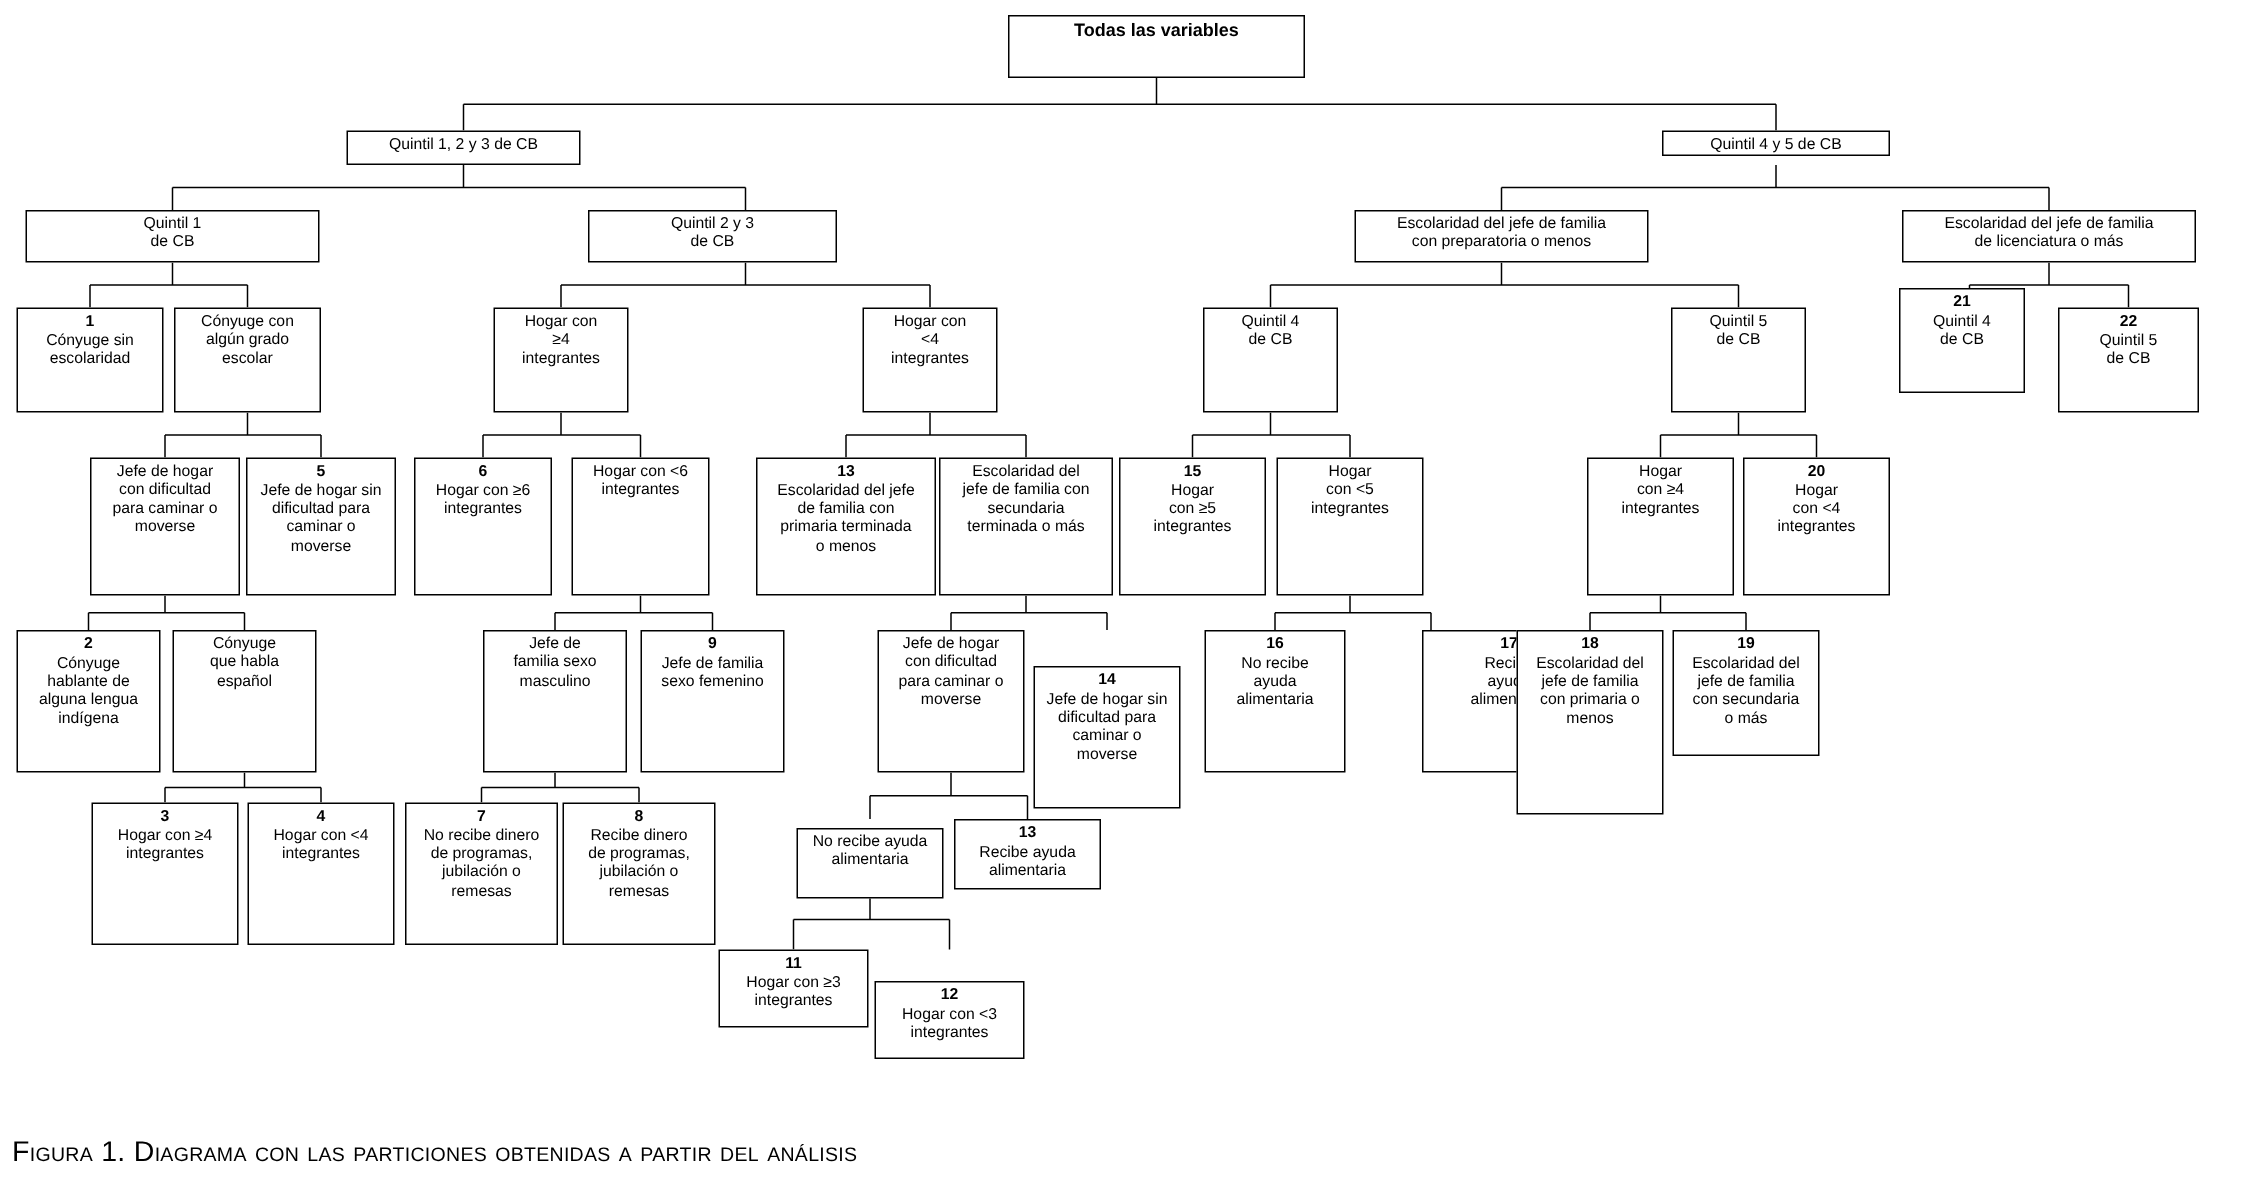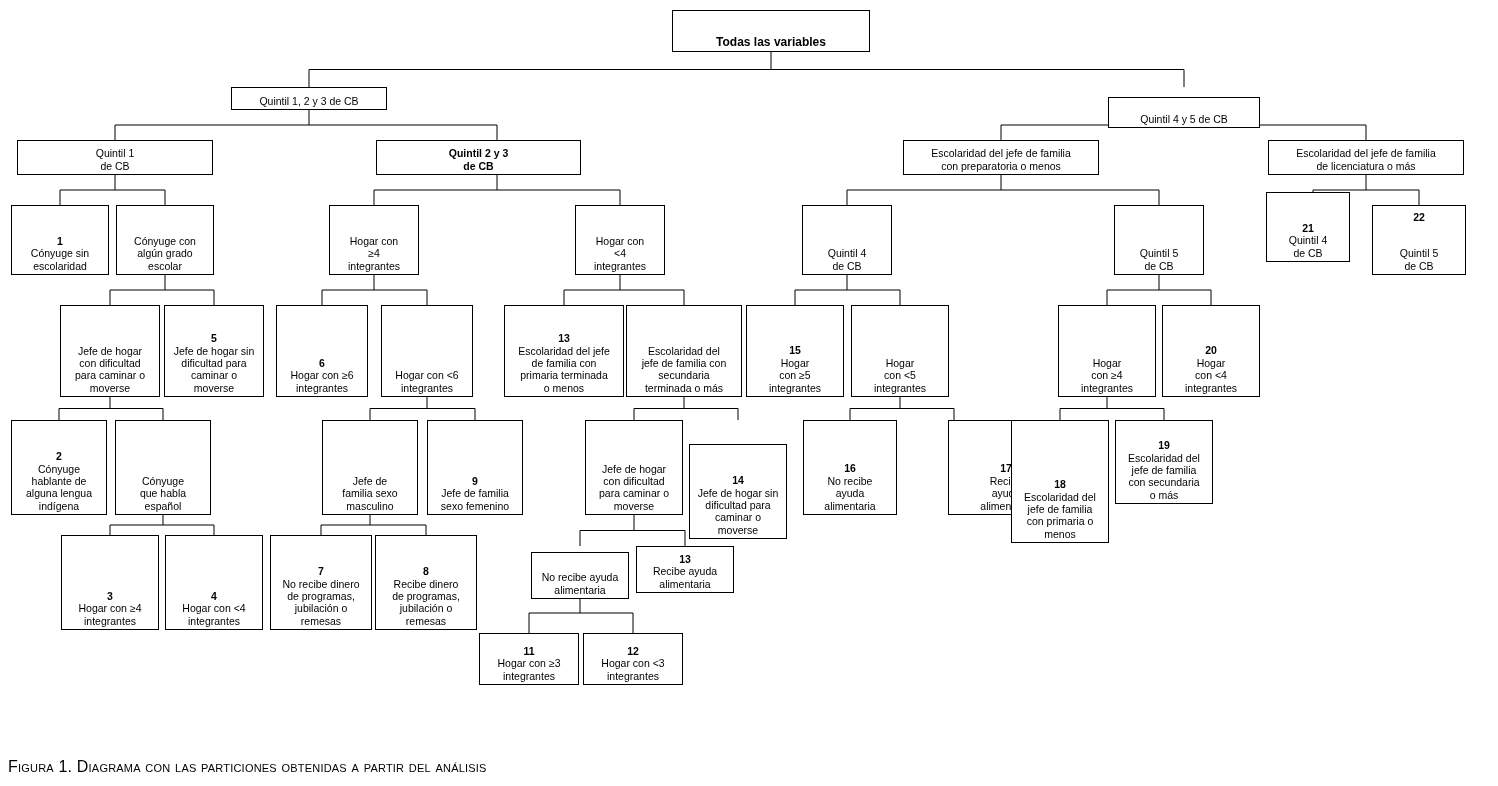--- a/index.html
+++ b/index.html
@@ -27,21 +27,21 @@
     pointer-events: none;
   }
   .node {
     position: absolute;
     box-sizing: border-box;
     border: 1px solid #000000;
     background: #ffffff;
     display: flex;
     flex-direction: column;
     align-items: center;
-    justify-content: flex-end;
+    justify-content: flex-start;
     text-align: center;
     line-height: 1.18;
     font-size: 10.5px;
     padding: 2px 3px;
   }
   .node .num {
     font-weight: bold;
     display: block;
     font-size: 10.5px;
     line-height: 1.2;
@@ -51,21 +51,21 @@
     white-space: pre-line;
   }
   .node.root {
     font-weight: bold;
     font-size: 12px;
   }
   .caption {
     position: absolute;
     left: 8px;
     top: 758px;
-    font-size: 16px;
+    font-size: 19px;
     font-variant: small-caps;
     letter-spacing: 0.2px;
     font-family: "Liberation Sans", sans-serif;
   }
 </style>
 </head>
 <body>
 
 <div id="canvas">
   <svg id="links" viewBox="0 0 1498 786">
@@ -154,28 +154,28 @@
       <line x1="529" y1="613" x2="529" y2="633" stroke="#000" stroke-width="1"></line>
       <line x1="633" y1="613" x2="633" y2="633" stroke="#000" stroke-width="1"></line>
     </svg>
   <div id="nodes">
       <div class="node root" style="left: 672px; top: 10px; width: 198px; height: 42px;">
         <span class="lbl">Todas las variables</span>
       </div>
       <div class="node" style="left: 231px; top: 87px; width: 156px; height: 23px;">
         <span class="lbl">Quintil 1, 2 y 3 de CB</span>
       </div>
-      <div class="node" style="left: 1108px; top: 87px; width: 152px; height: 31px; margin-top: 10px;">
+      <div class="node" style="left: 1108px; top: 87px; width: 152px; height: 17px;">
         <span class="lbl">Quintil 4 y 5 de CB</span>
       </div>
       <div class="node" style="left: 17px; top: 140px; width: 196px; height: 35px;">
         <span class="lbl">Quintil 1
 de CB</span>
       </div>
-      <div class="node" style="left: 376px; top: 140px; width: 205px; height: 35px; font-weight: bold;">
+      <div class="node" style="left: 392px; top: 140px; width: 166px; height: 35px;">
         <span class="lbl">Quintil 2 y 3
 de CB</span>
       </div>
       <div class="node" style="left: 903px; top: 140px; width: 196px; height: 35px;">
         <span class="lbl">Escolaridad del jefe de familia
 con preparatoria o menos</span>
       </div>
       <div class="node" style="left: 1268px; top: 140px; width: 196px; height: 35px;">
         <span class="lbl">Escolaridad del jefe de familia
 de licenciatura o más</span>
@@ -206,21 +206,21 @@
       </div>
       <div class="node" style="left: 1114px; top: 205px; width: 90px; height: 70px;">
         <span class="lbl">Quintil 5
 de CB</span>
       </div>
       <div class="node" style="left: 1266px; top: 192px; width: 84px; height: 70px;">
         <span class="num">21</span>
         <span class="lbl">Quintil 4
 de CB</span>
       </div>
-      <div class="node" style="left: 1372px; top: 205px; width: 94px; height: 70px; gap: 24px;">
+      <div class="node" style="left: 1372px; top: 205px; width: 94px; height: 70px;">
         <span class="num">22</span>
         <span class="lbl">Quintil 5
 de CB</span>
       </div>
       <div class="node" style="left: 60px; top: 305px; width: 100px; height: 92px;">
         <span class="lbl">Jefe de hogar
 con dificultad
 para caminar o
 moverse</span>
       </div>
@@ -367,20 +367,20 @@
       <div class="node" style="left: 636px; top: 546px; width: 98px; height: 47px;">
         <span class="num">13</span>
         <span class="lbl">Recibe ayuda
 alimentaria</span>
       </div>
       <div class="node" style="left: 479px; top: 633px; width: 100px; height: 52px;">
         <span class="num">11</span>
         <span class="lbl">Hogar con ≥3
 integrantes</span>
       </div>
-      <div class="node" style="left: 583px; top: 633px; width: 100px; height: 52px;">
+      <div class="node" style="left: 583px; top: 654px; width: 100px; height: 52px;">
         <span class="num">12</span>
         <span class="lbl">Hogar con &lt;3
 integrantes</span>
       </div>
     </div>
   <div class="caption">Figura 1. Diagrama con las particiones obtenidas a partir del análisis</div>
 </div>
 
 </body></html>

